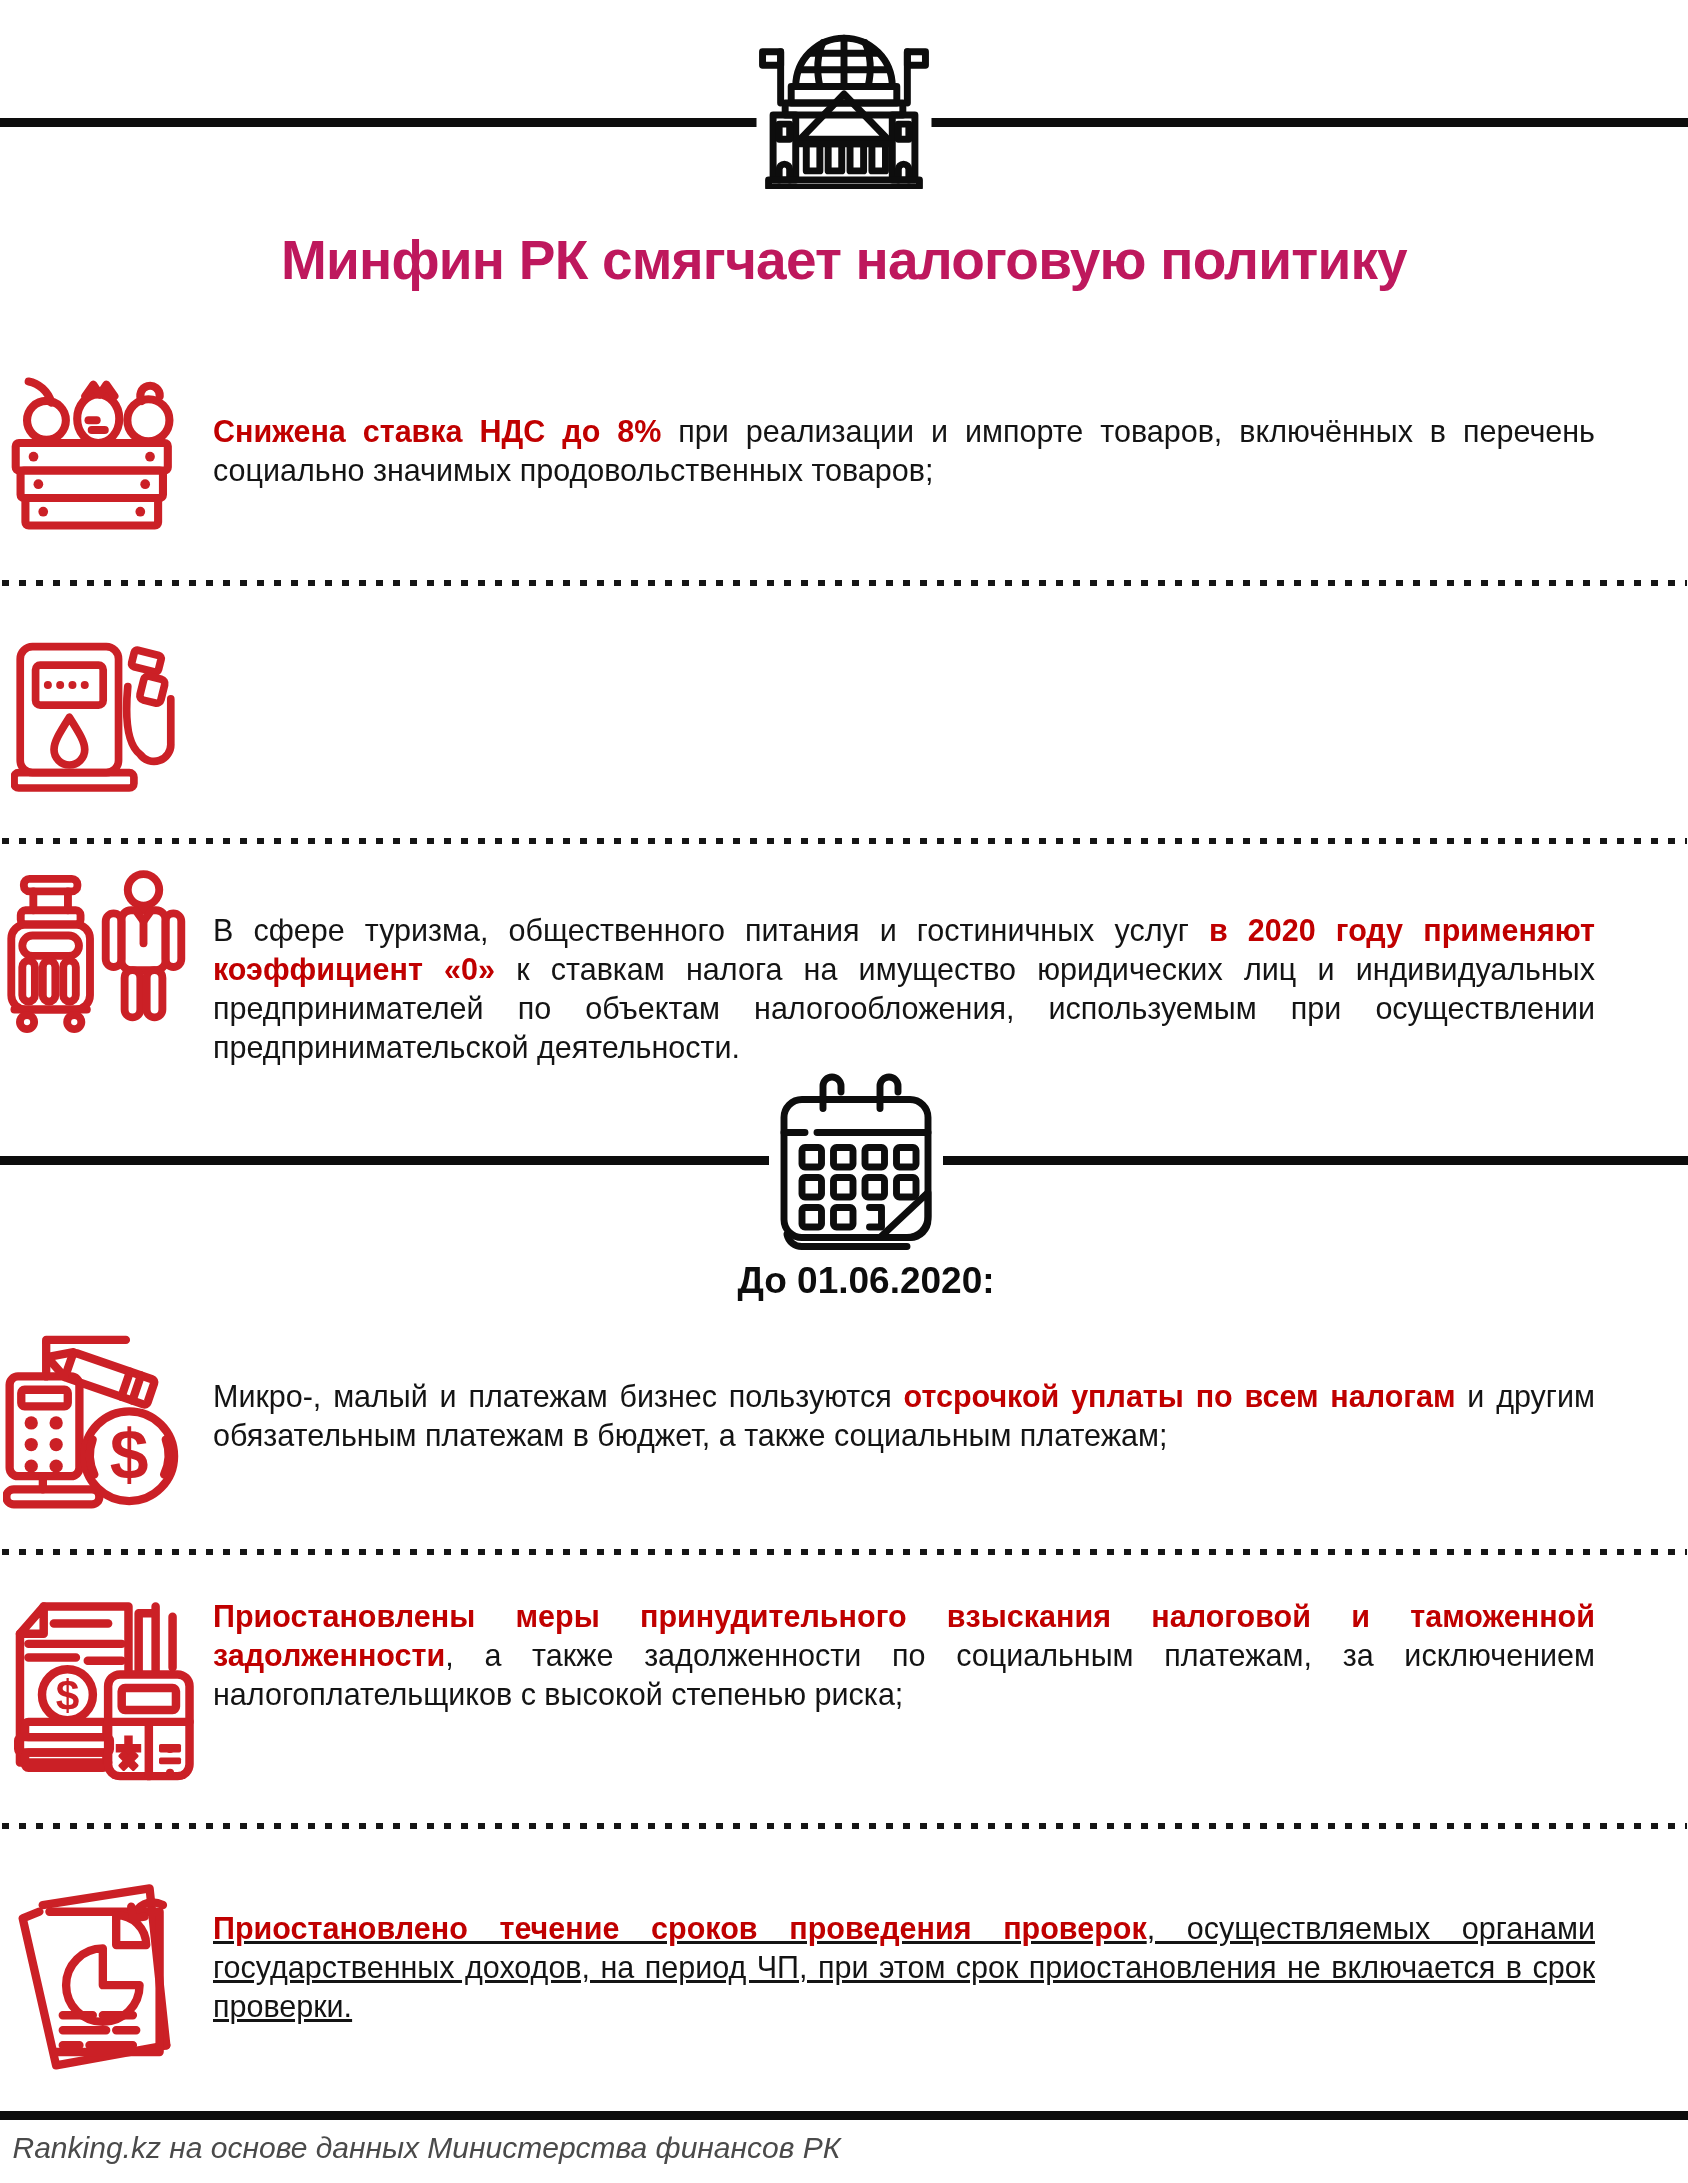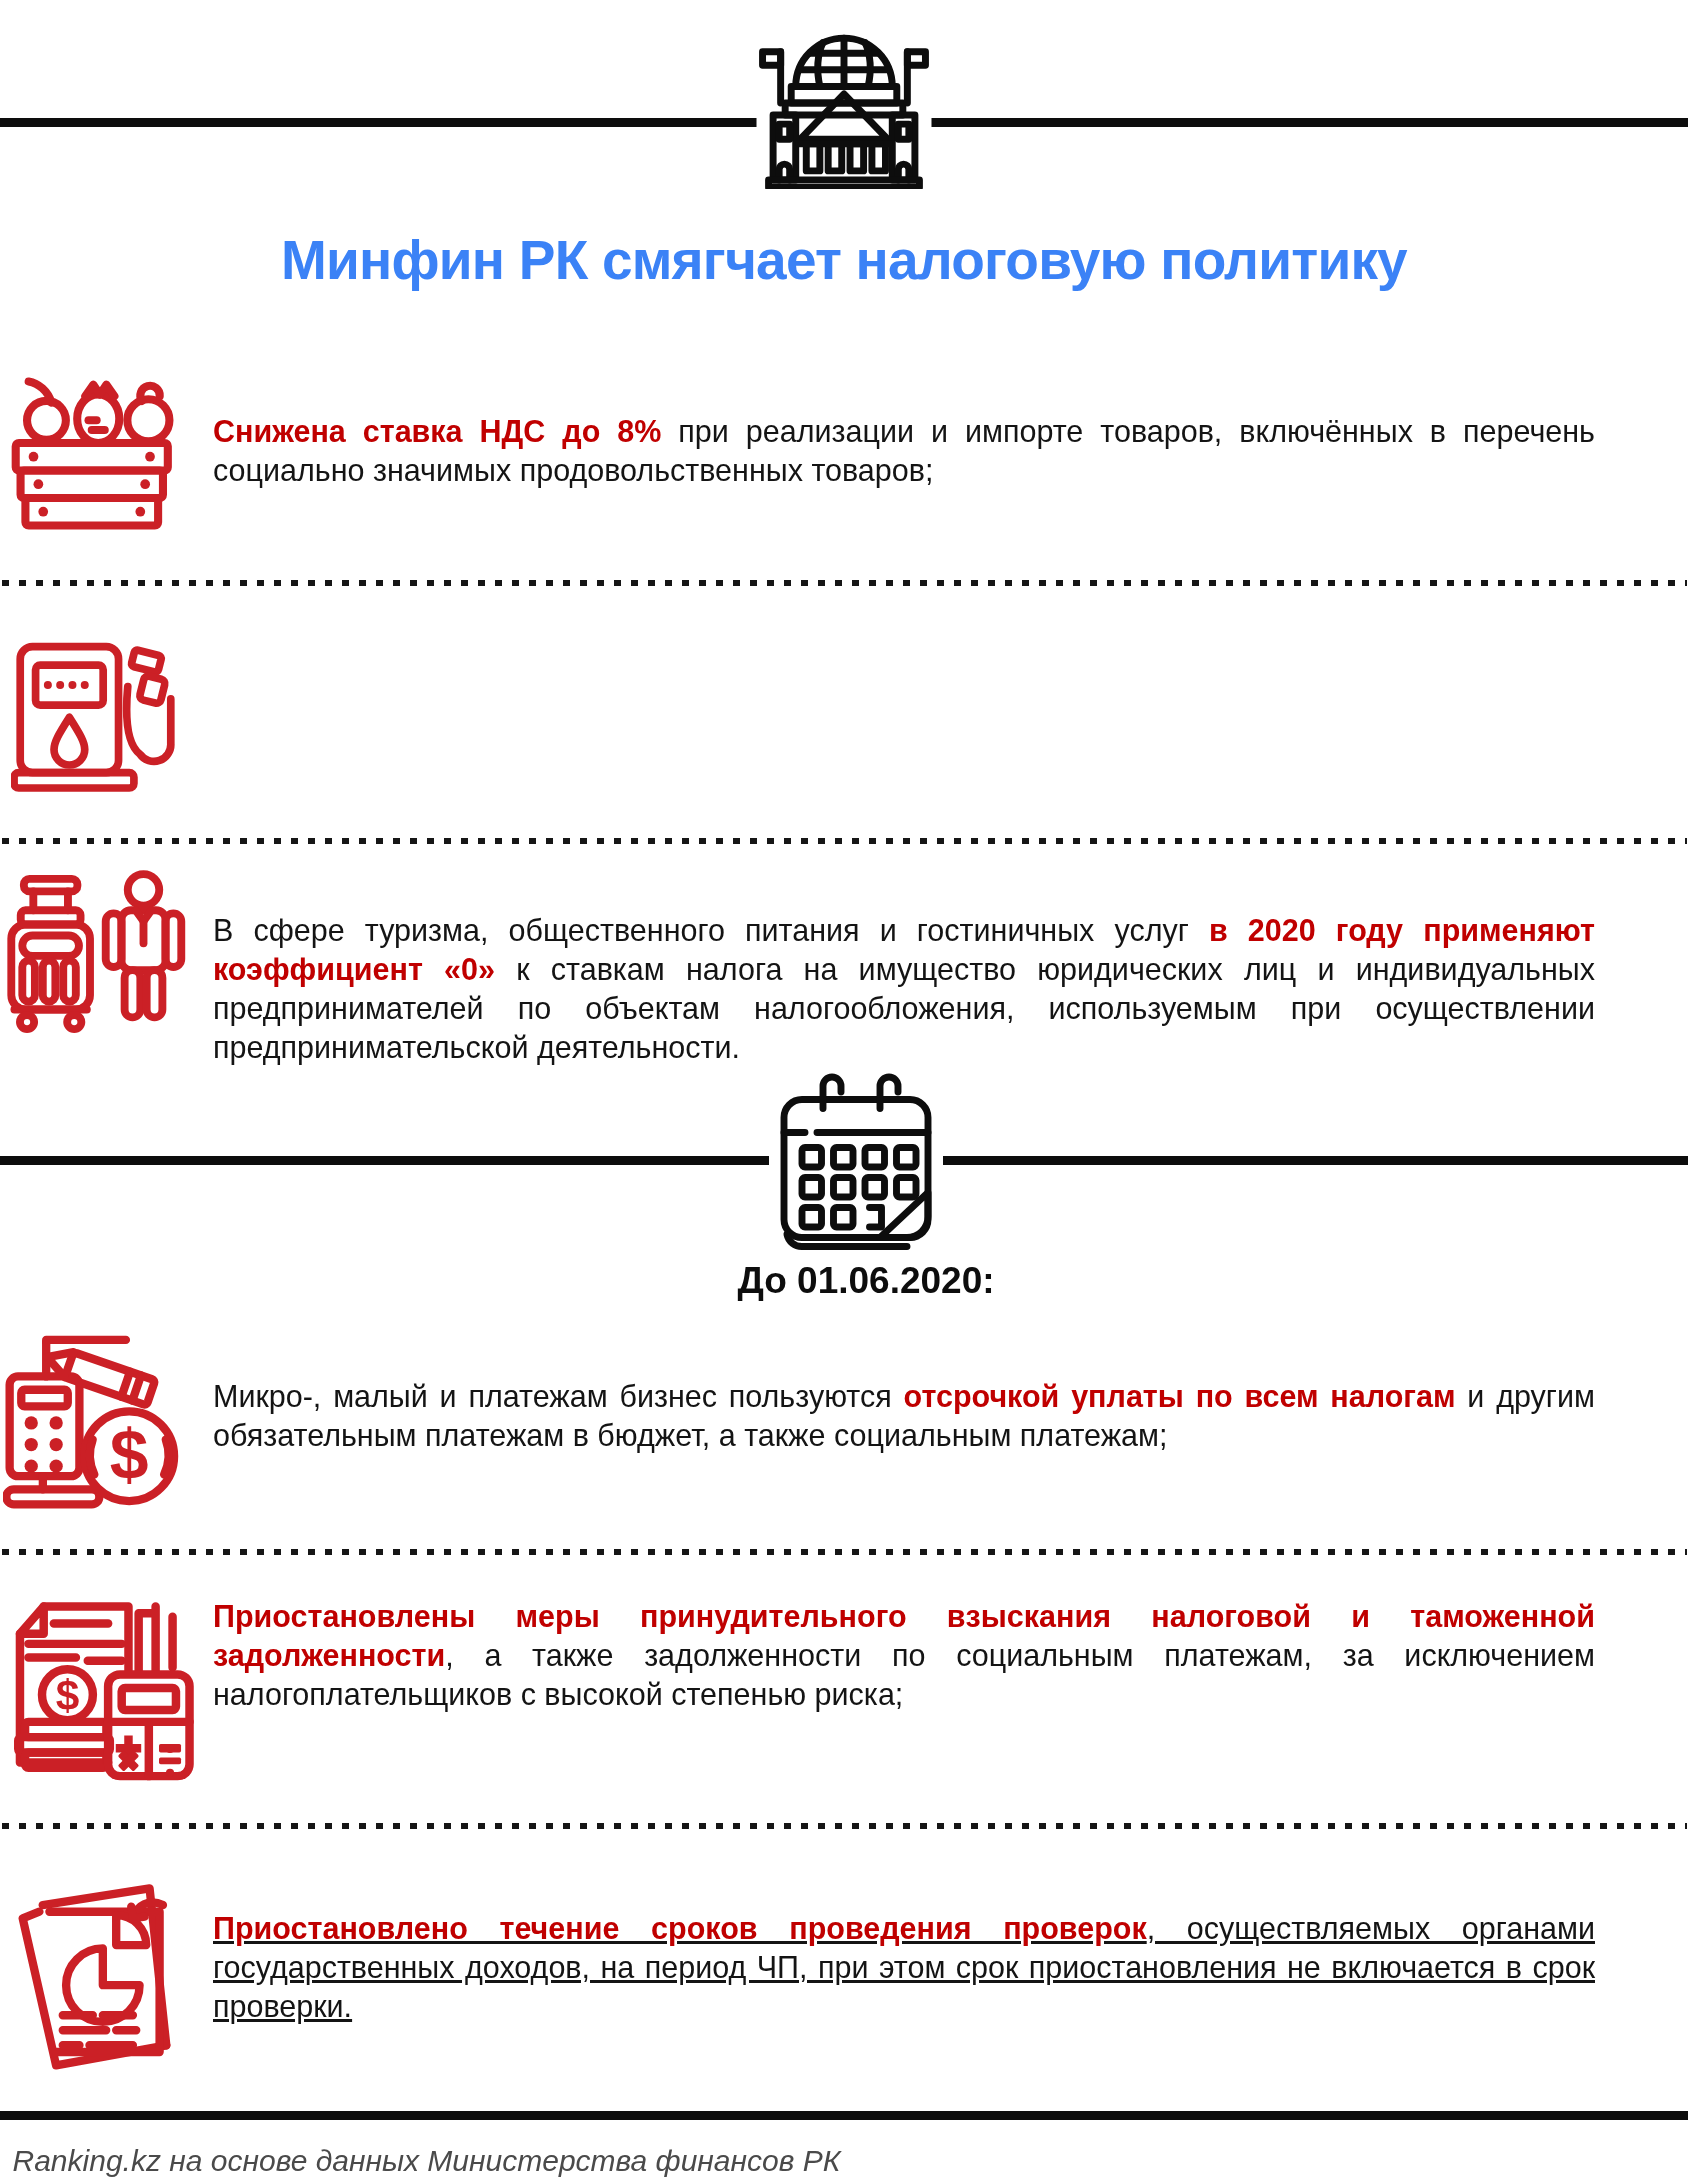--- a/index.html
+++ b/index.html
@@ -12,33 +12,33 @@
   body{background:#fff;font-family:"Liberation Sans", sans-serif;}
   #canvas{position:relative;width:1688px;height:2183px;background:#fff;overflow:hidden;}
 
   .hline{position:absolute;left:0;width:1688px;height:8.6px;background:#0d0d0d;}
   .dashline{position:absolute;left:1.6px;width:1685px;height:6.3px;
     background:repeating-linear-gradient(90deg,#161616 0 7px,transparent 7px 17px);}
 
   .center-icon{position:absolute;}
 
   #title{position:absolute;top:228px;left:0;width:1688px;text-align:center;
-    font-size:55px;font-weight:800;letter-spacing:-0.8px;color:#3b82f6;}
+    font-size:55px;font-weight:800;letter-spacing:-0.8px;color:#be185d;}
 
   #subtitle{position:absolute;top:1260px;left:0;width:1688px;text-align:center;
     font-size:37px;font-weight:800;color:#0d0d0d;padding-left:44px;}
 
   .row-icon{position:absolute;}
   .row-text{position:absolute;left:213px;width:1382px;font-size:30.5px;line-height:39px;
     color:var(--ink);text-align:justify;}
   .seg-red{color:var(--red-text);font-weight:700;}
   .seg-black{color:var(--ink);font-weight:400;}
 
   #footer{position:absolute;top:2131px;left:12.5px;font-size:30px;font-style:italic;
-    color:var(--gray);margin-top:13px;}
+    color:var(--gray);}
 
   svg{display:block;}
   svg .st{fill:none;stroke:var(--red-icon);stroke-width:5;stroke-linecap:round;stroke-linejoin:round;}
   svg .stf{fill:var(--red-icon);stroke:none;}
   svg .bk{fill:none;stroke:#0d0d0d;stroke-width:4.6;stroke-linecap:round;stroke-linejoin:round;}
   svg .bg{fill:#fff;stroke:none;}
 </style>
 </head>
 <body>
 

